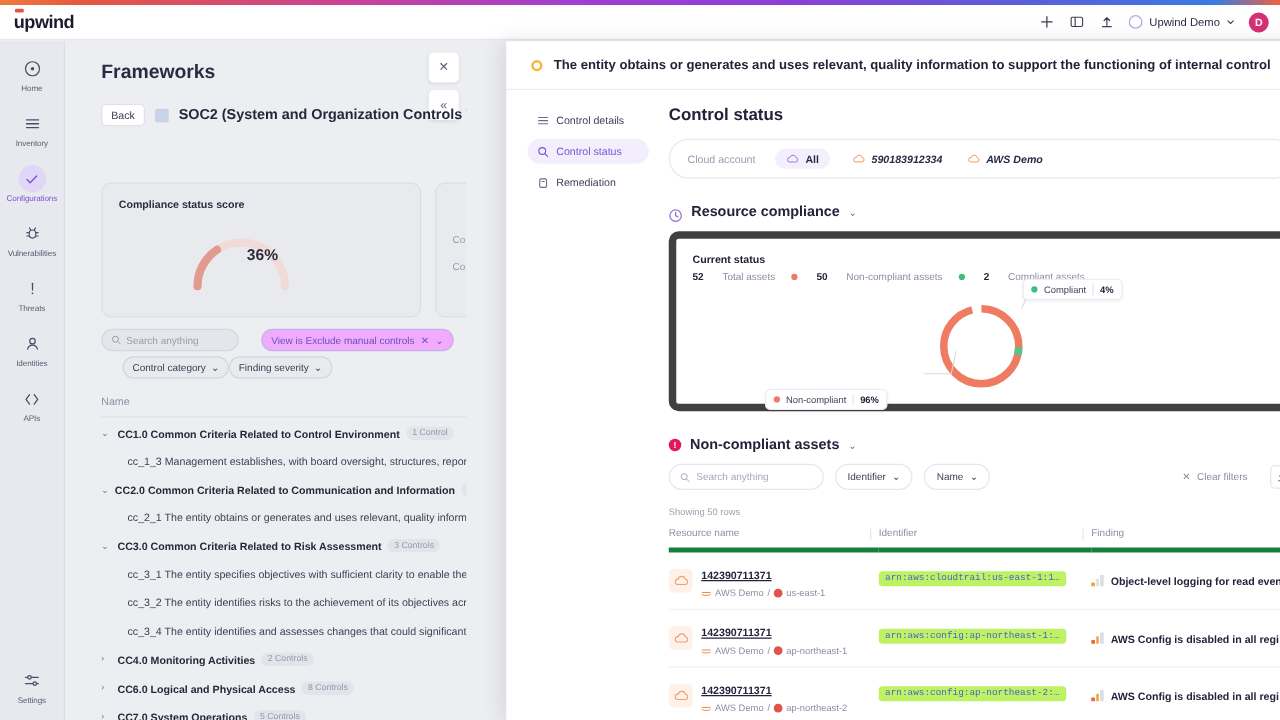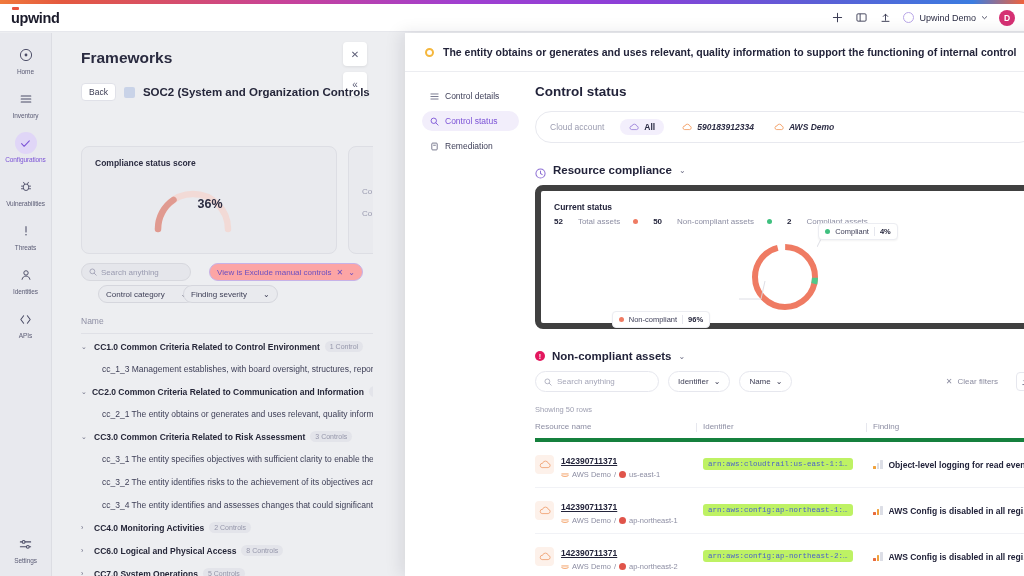--- a/index.html
+++ b/index.html
@@ -103,26 +103,26 @@
   .gauge-pct { position: absolute; top: 50px; left: 0; width: 256px; text-align: center; font-size: 12.5px; font-weight: bold; color: #2b2c41; }
 
   .bg-searchbar {
     position: absolute; top: 230px; left: 29px; width: 110px; height: 18px;
     background: #e5e6eb; border: 1px solid #d7d8de; border-radius: 9px;
     display: flex; align-items: center; padding-left: 7px; gap: 4px;
   }
   .bg-search-ph { font-size: 8px; color: #9a9bb0; }
   .bg-chip {
     position: absolute; height: 18px; border: 1px solid #c6b2e8; border-radius: 9px;
-    background: #fca5a5; display: flex; align-items: center; padding: 0 7px; gap: 5px;
+    background: #f0abfc; display: flex; align-items: center; padding: 0 7px; gap: 5px;
     font-size: 8px; color: #6b4fc0; white-space: nowrap;
   }
   .bg-chip-plain {
     position: absolute; height: 18px; border: 1px solid #d5d6dd; border-radius: 9px;
-    background: #e9eaee; display: flex; align-items: center; padding: 0 7px; gap: 16px;
+    background: #e9eaee; display: flex; align-items: center; padding: 0 7px; gap: 4px;
     font-size: 8px; color: #3c3d55; white-space: nowrap;
   }
 
   .bg-tablehead {
     position: absolute; top: 283px; left: 29px; width: 292px;
     font-size: 8.5px; color: #8e8fa4; border-bottom: 1px solid #dfe0e6; padding-bottom: 7px;
   }
   .bg-row { position: absolute; left: 29px; width: 300px; display: flex; align-items: center; gap: 5px; white-space: nowrap; overflow: hidden; }
   .bg-caret { font-size: 7px; color: #6c6d85; width: 8px; }
   .bg-grp { font-size: 8.5px; font-weight: bold; color: #262739; }

